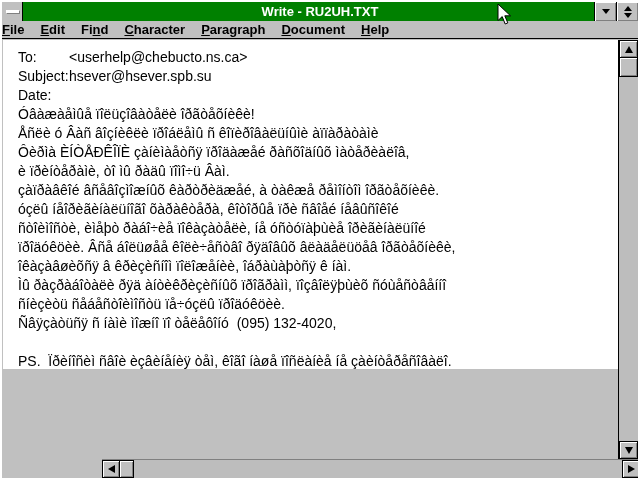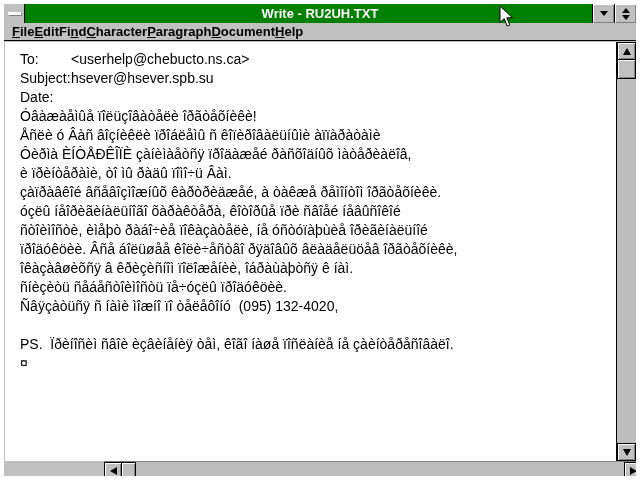--- a/index.html
+++ b/index.html
@@ -1,41 +1,41 @@
 <!DOCTYPE html>
 <html><head>
 <meta charset="utf-8">
 <style>
   html,body{margin:0;padding:0;background:#555;}
   *{box-sizing:border-box;}
   .screen{
     position:relative;width:640px;height:480px;
-    background:#c0c0c0;border:4px solid #ffffff;
+    background:#c0c0c0;border:2px solid #ffffff;
     font-family:"Liberation Sans",sans-serif;overflow:hidden;
   }
   
   .titlebar{position:relative;height:19px;background:#008000;display:flex;align-items:center;}
   .ctrlbox{position:absolute;left:0;top:0;width:21px;height:19px;background:#c0c0c0;
     border-right:1px solid #000;display:flex;align-items:center;justify-content:center;}
   .ctrl-dash{width:13px;height:3px;background:#fff;box-shadow:1px 1px 0 #808080;}
   .title{flex:1;text-align:center;color:#fff;font-weight:bold;font-size:13px;line-height:19px;}
   .tbtns{position:absolute;right:0;top:0;height:19px;display:flex;}
   .tbtn{width:22px;height:19px;background:#c0c0c0;border-left:1px solid #000;
     display:flex;flex-direction:column;align-items:center;justify-content:center;gap:2px;
     box-shadow:inset 1px 1px 0 #fff,inset -1px -1px 0 #808080;}
   .tri-up-s{width:0;height:0;border-left:4px solid transparent;border-right:4px solid transparent;border-bottom:5px solid #000;}
   .tri-down-s{width:0;height:0;border-left:4px solid transparent;border-right:4px solid transparent;border-top:5px solid #000;}
   
   .menubar{height:18px;background:#c0c0c0;border-bottom:1px solid #000;
-    display:flex;align-items:center;padding-left:8px;
+    display:flex;align-items:center;gap:16px;
     font-weight:bold;font-size:13px;color:#000;}
   .menu-item{white-space:nowrap;cursor:default;}
   .menu-item u{text-decoration:underline;}
   
-  .docarea{position:absolute;left:1px;top:38px;width:618px;height:419px;background:#fff;
+  .docarea{position:absolute;left:1px;top:38px;width:618px;height:329px;background:#fff;
     padding:8px 0 0 15px;font-size:14px;color:#000;overflow:hidden;}
   .line{height:19px;line-height:19px;white-space:pre;}
   .hline{display:flex;}
   .hlabel{width:51px;flex:0 0 51px;}
   #bodylines{}
   
   .vscroll{position:absolute;right:0;top:38px;width:20px;height:419px;background:#bdbdbd;border-left:1px solid #000;}
   .sbtn{width:19px;height:18px;background:#c0c0c0;border:1px solid #000;
     box-shadow:inset 1px 1px 0 #fff,inset -1px -1px 0 #808080;
     display:flex;align-items:center;justify-content:center;}
@@ -101,20 +101,21 @@
     <div id="bodylines">
         <div class="line">Óâàæàåìûå ïîëüçîâàòåëè îðãòåõíèêè!</div>
         <div class="line">Åñëè ó Âàñ âîçíèêëè ïðîáëåìû ñ êîïèðîâàëüíûìè àïïàðàòàìè</div>
         <div class="line">Ôèðìà ÈÍÒÅÐÊÎÏÈ çàíèìàåòñÿ ïðîäàæåé ðàñõîäíûõ ìàòåðèàëîâ,</div>
         <div class="line">è ïðèíòåðàìè, òî ìû ðàäû ïîìî÷ü Âàì.</div>
         <div class="line">çàïðàâêîé âñåâîçìîæíûõ êàðòðèäæåé, à òàêæå ðåìîíòîì îðãòåõíèêè.</div>
         <div class="line">óçëû íåîðèãèíàëüíîãî õàðàêòåðà, êîòîðûå ïðè ñâîåé íåâûñîêîé</div>
         <div class="line">ñòîèìîñòè, èìåþò ðàáî÷èå ïîêàçàòåëè, íå óñòóïàþùèå îðèãèíàëüíîé</div>
         <div class="line">ïðîäóêöèè. Âñå áîëüøåå êîëè÷åñòâî ðÿäîâûõ âëàäåëüöåâ îðãòåõíèêè,</div>
         <div class="line">îêàçàâøèõñÿ â êðèçèñíîì ïîëîæåíèè, îáðàùàþòñÿ ê íàì.</div>
+        <div class="line">Ìû ðàçðàáîòàëè ðÿä àíòèêðèçèñíûõ ïðîãðàìì, ïîçâîëÿþùèõ ñóùåñòâåííî</div>
         <div class="line">ñíèçèòü ñåáåñòîèìîñòü ïå÷óçëû ïðîäóêöèè.</div>
         <div class="line">Ñâÿçàòüñÿ ñ íàìè ìîæíî ïî òåëåôîíó  (095) 132-4020,</div>
         <div class="line"></div>
         <div class="line">PS.  Ïðèíîñèì ñâîè èçâèíåíèÿ òåì, êîãî íàøå ïîñëàíèå íå çàèíòåðåñîâàëî.</div>
         <div class="line">¤</div>
       </div>
   </div>
 
   <div class="vscroll">
     <div class="sbtn">

